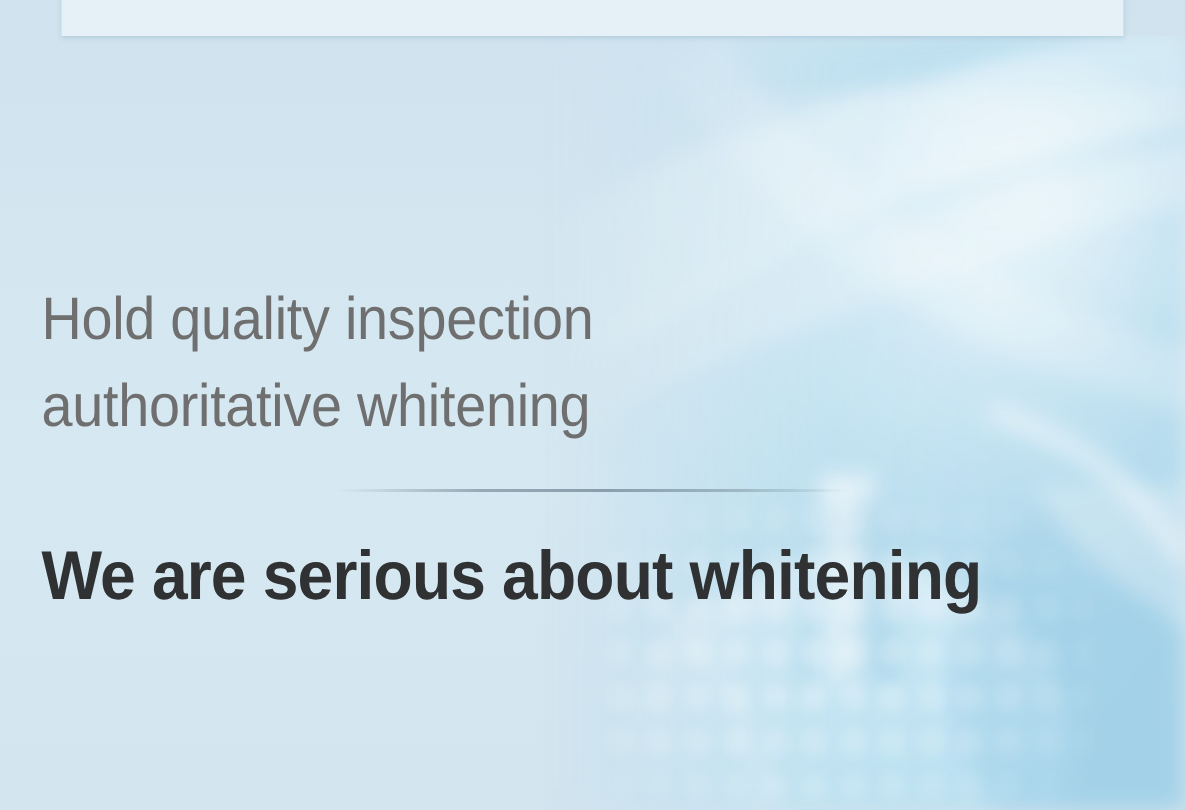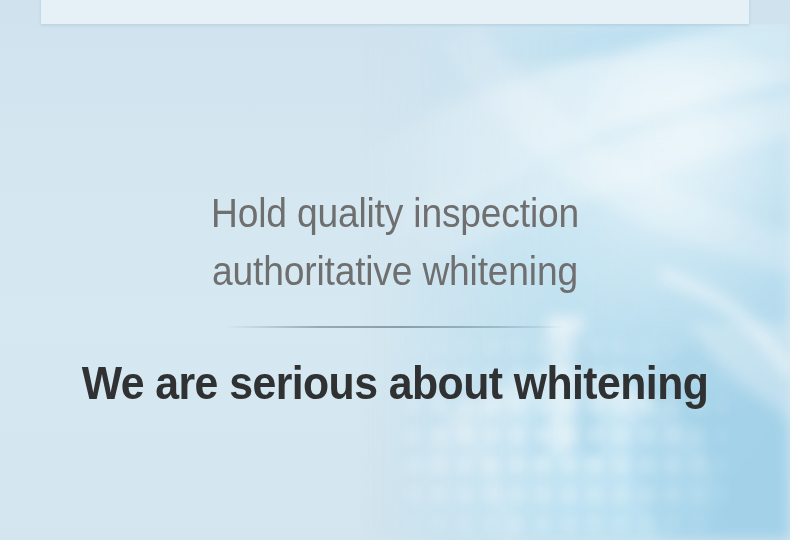--- a/index.html
+++ b/index.html
@@ -84,21 +84,20 @@
     box-shadow: 0 1px 3px rgba(120,160,185,0.30);
   }
 
   
   #content {
     position: absolute;
     left: 0;
     top: 0;
     width: 790px;
     height: 540px;
-    text-align: center;
   }
 
   .subhead {
     position: absolute;
     left: 0;
     width: 790px;
     color: #6f6f6f;
     font-family: "Liberation Sans", sans-serif;
     font-weight: 400;
     font-size: 40px;

